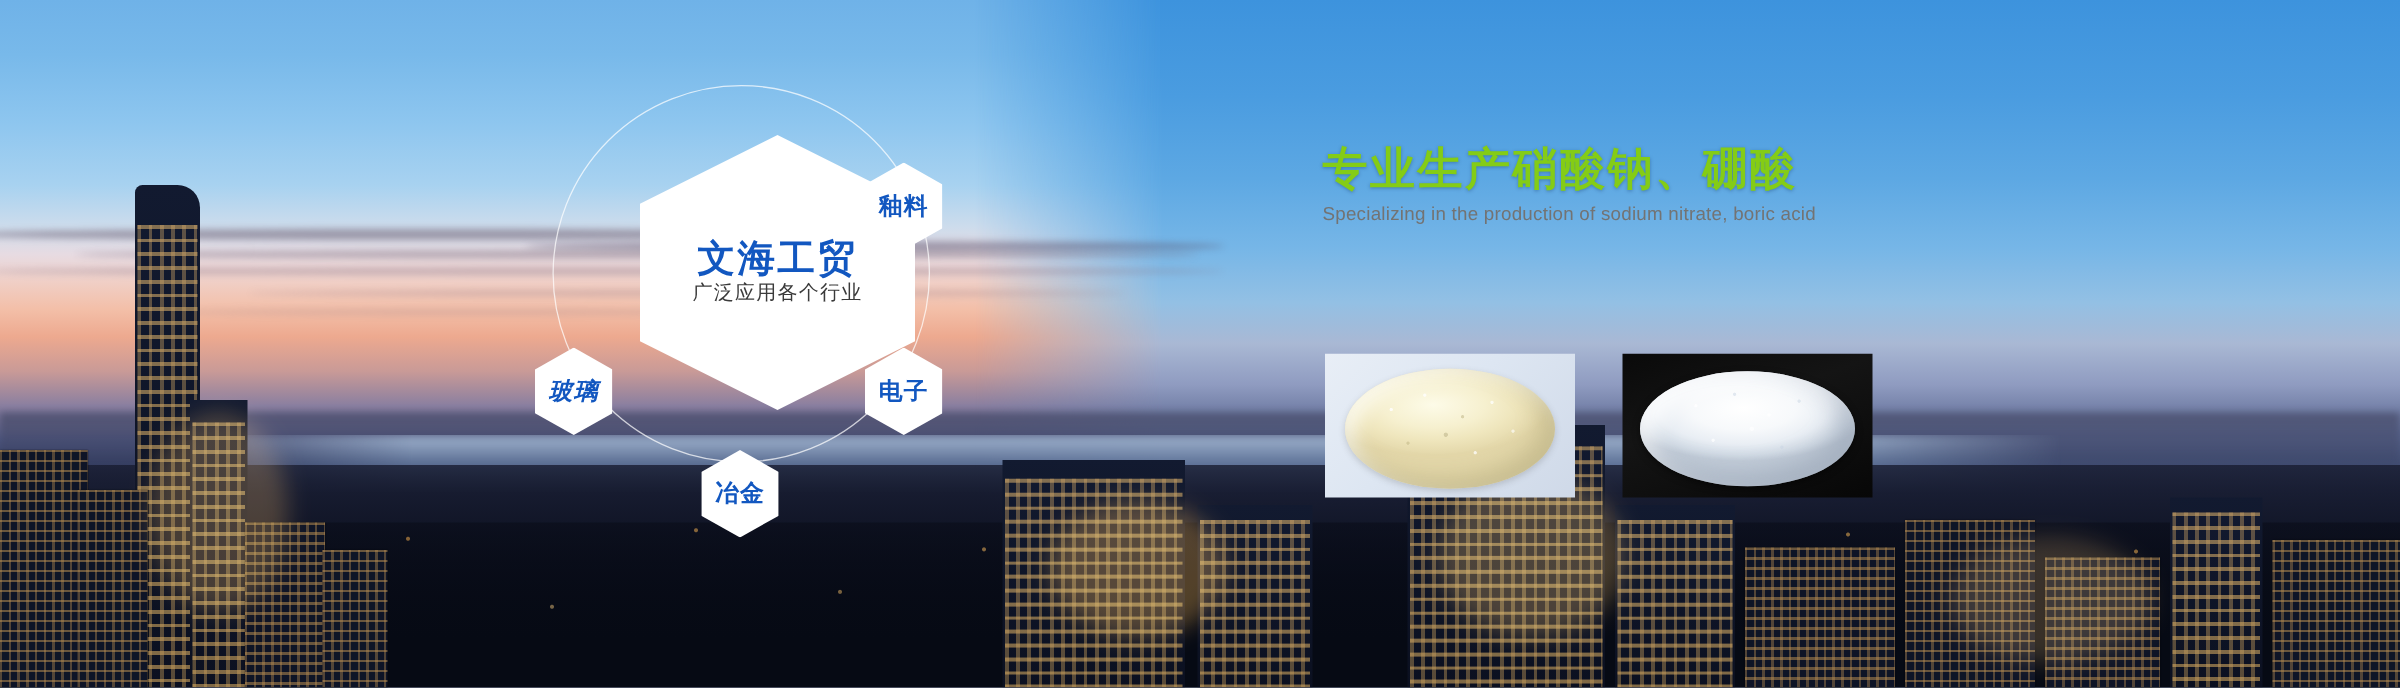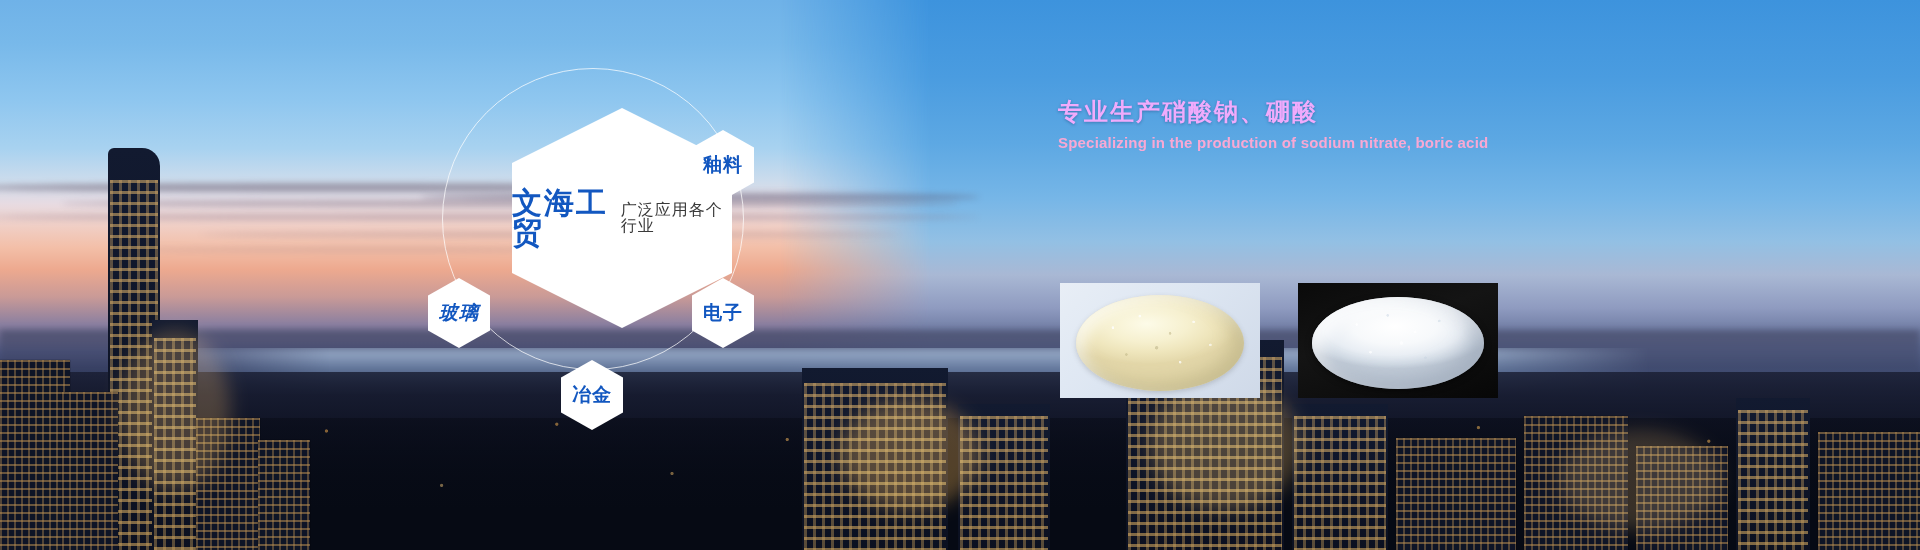--- a/index.html
+++ b/index.html
@@ -138,45 +138,45 @@
   .hex{
     position:absolute;background:#ffffff;
     -webkit-clip-path:polygon(50% 0%,100% 25%,100% 75%,50% 100%,0% 75%,0% 25%);
             clip-path:polygon(50% 0%,100% 25%,100% 75%,50% 100%,0% 75%,0% 25%);
     display:flex;align-items:center;justify-content:center;
     color:#1257c0;font-weight:bold;letter-spacing:1px;
   }
   .hex-sm{width:62px;height:70px;font-size:19px;}
   .hex-center{
     width:220px;height:220px;left:92px;top:78px;
-    flex-direction:row;gap:4px;
+    flex-direction:column;gap:4px;
   }
   .hex-center .title{
     color:#1257c0;font-size:30px;font-weight:bold;letter-spacing:2px;line-height:1;
   }
   .hex-center .sub{
     color:#3a3a3a;font-size:16px;font-weight:normal;letter-spacing:1px;line-height:1;
   }
   
   .h-chem {left:141px; top:33px;}
   .h-glaze{left:272px; top:100px;text-align:center;}
   .h-elec {left:272px; top:248px;}
   .h-metal{left:141px; top:330px;}
   .h-glass{left:  8px; top:248px;font-style:italic;}
   .h-med  {left:  8px; top:100px;}
 
   
   #copy{position:absolute;left:1058px;top:98px;width:620px;}
   .headline{
-    color:#f0abfc;font-size:24px;font-weight:bold;letter-spacing:2px;
-    line-height:1.15;margin:0 0 8px 0;
+    color:#84cc16;font-size:36px;font-weight:bold;letter-spacing:2px;
+    line-height:1.15;margin:16px 0 8px 0;
     text-shadow:0 1px 3px rgba(10,40,90,.35);
   }
   .subline{
-    color:#f9a8d4;font-size:15px;font-weight:bold;letter-spacing:.2px;
+    color:#737373;font-size:15px;font-weight:normal;letter-spacing:.2px;
     line-height:1.2;margin:0 0 5px 0;
   }
   .brushline{
     color:#ffffff;font-size:21px;letter-spacing:3px;line-height:1.2;margin:0;
     font-family:"DejaVu Serif","Liberation Serif",serif;
     font-style:italic;font-weight:normal;
     text-shadow:0 1px 3px rgba(10,40,90,.3);
   }
 
   

